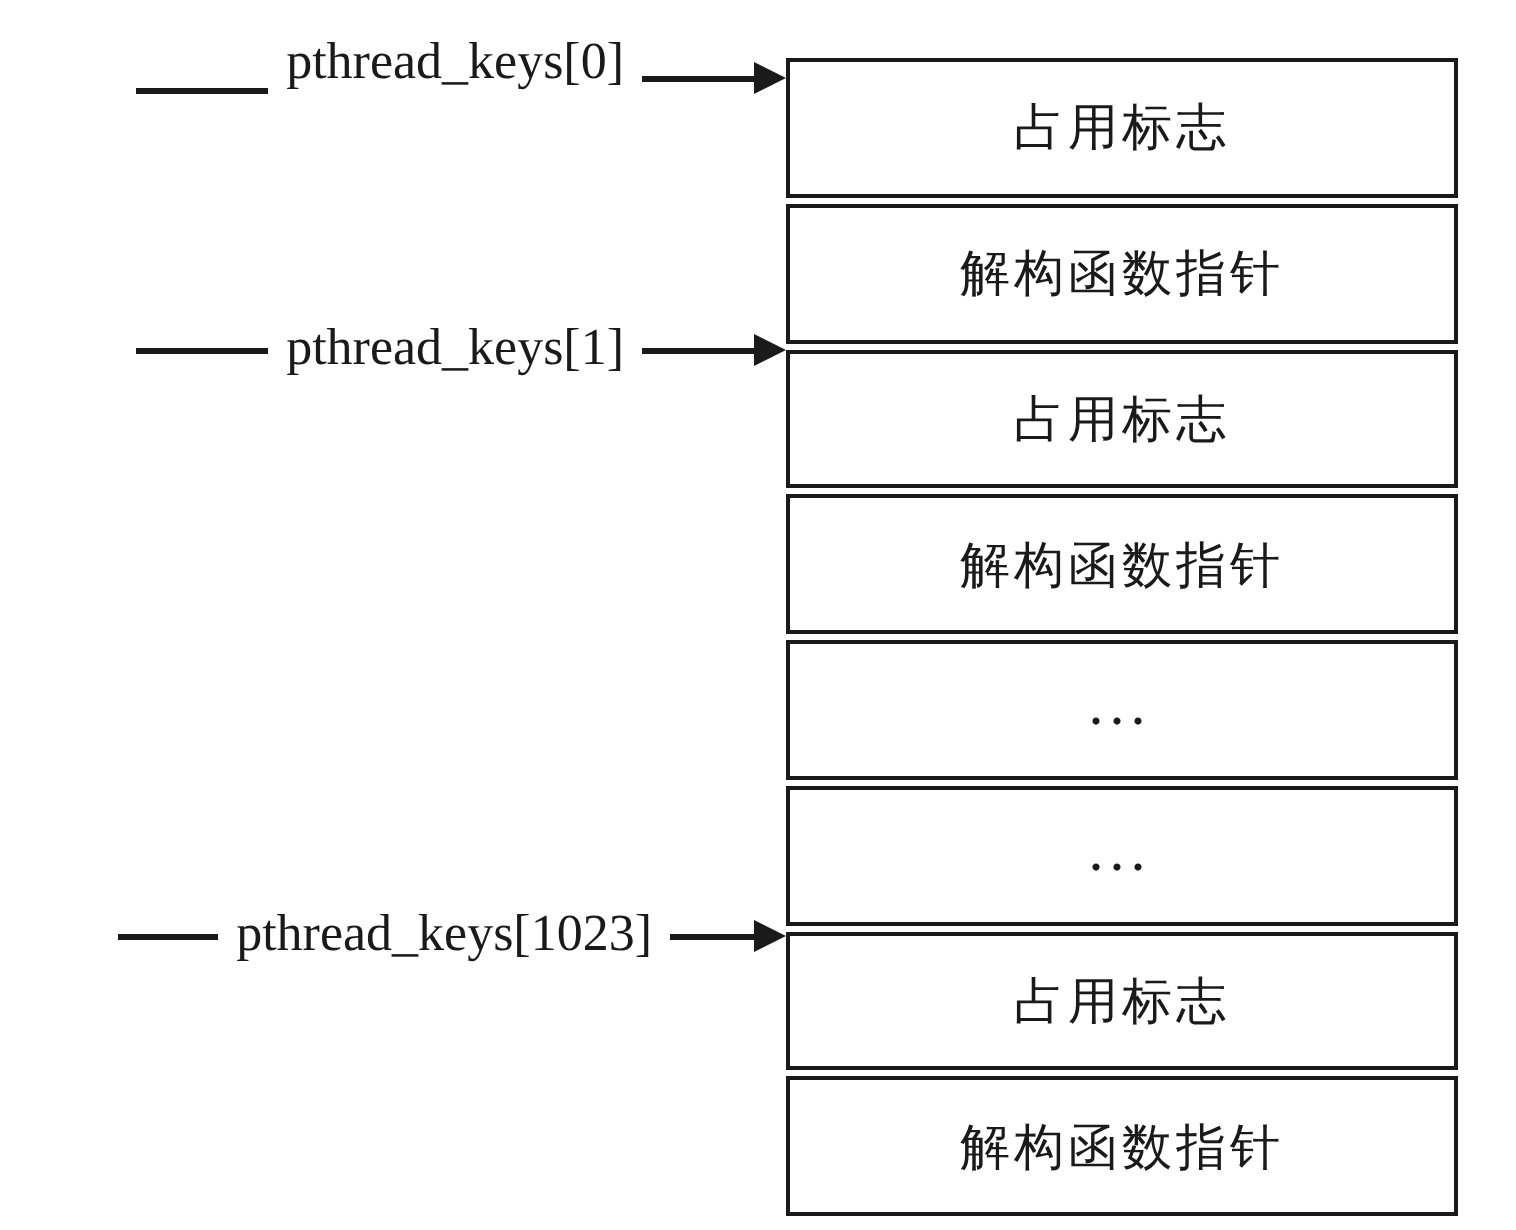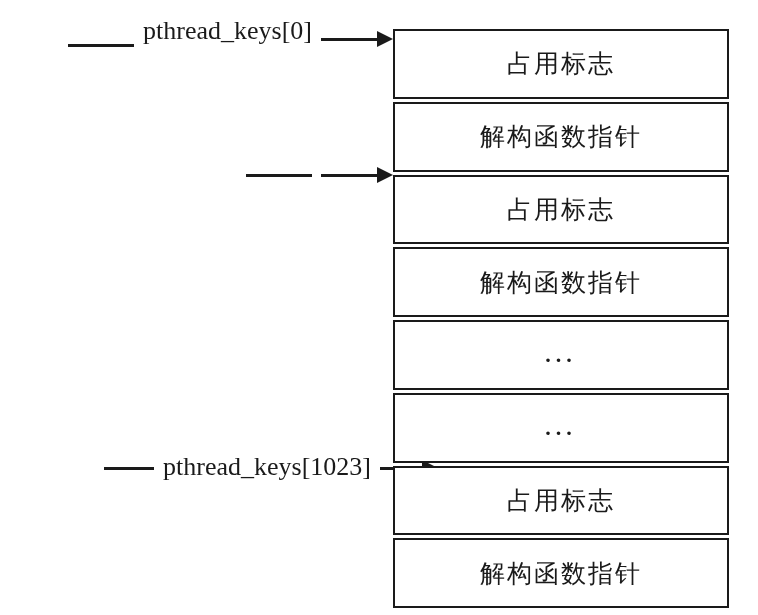--- a/index.html
+++ b/index.html
@@ -49,21 +49,21 @@
     left: 0;
     width: 393px;
     height: 34px;
     display: flex;
     align-items: center;
     justify-content: flex-end;
     gap: 9px;
   }
   .pointer-row.p0 { top: 13px; align-items: flex-end; }
   .pointer-row.p1 { top: 158px; }
-  .pointer-row.p2 { top: 451px; padding-left: 45px; }
+  .pointer-row.p2 { top: 451px; }
 
   .lead-line {
     height: 3px;
     background: #1a1a1a;
   }
   .pointer-row.p0 .lead-line, .pointer-row.p1 .lead-line { width: 66px; }
   .pointer-row.p2 .lead-line { width: 50px; }
 
   .pointer-label {
     font-size: 26px;
@@ -100,20 +100,21 @@
     <span class="lead-line"></span>
     <span class="pointer-label">pthread_keys[0]</span>
     <span class="arrow">
       <span class="arrow-line"></span>
       <span class="arrow-head"></span>
     </span>
   </div>
 
   <div class="pointer-row p1">
     <span class="lead-line"></span>
+    <span class="pointer-label">pthread_keys[1]</span>
     <span class="arrow">
       <span class="arrow-line"></span>
       <span class="arrow-head"></span>
     </span>
   </div>
 
   <div class="pointer-row p2">
     <span class="lead-line"></span>
     <span class="pointer-label">pthread_keys[1023]</span>
     <span class="arrow">

